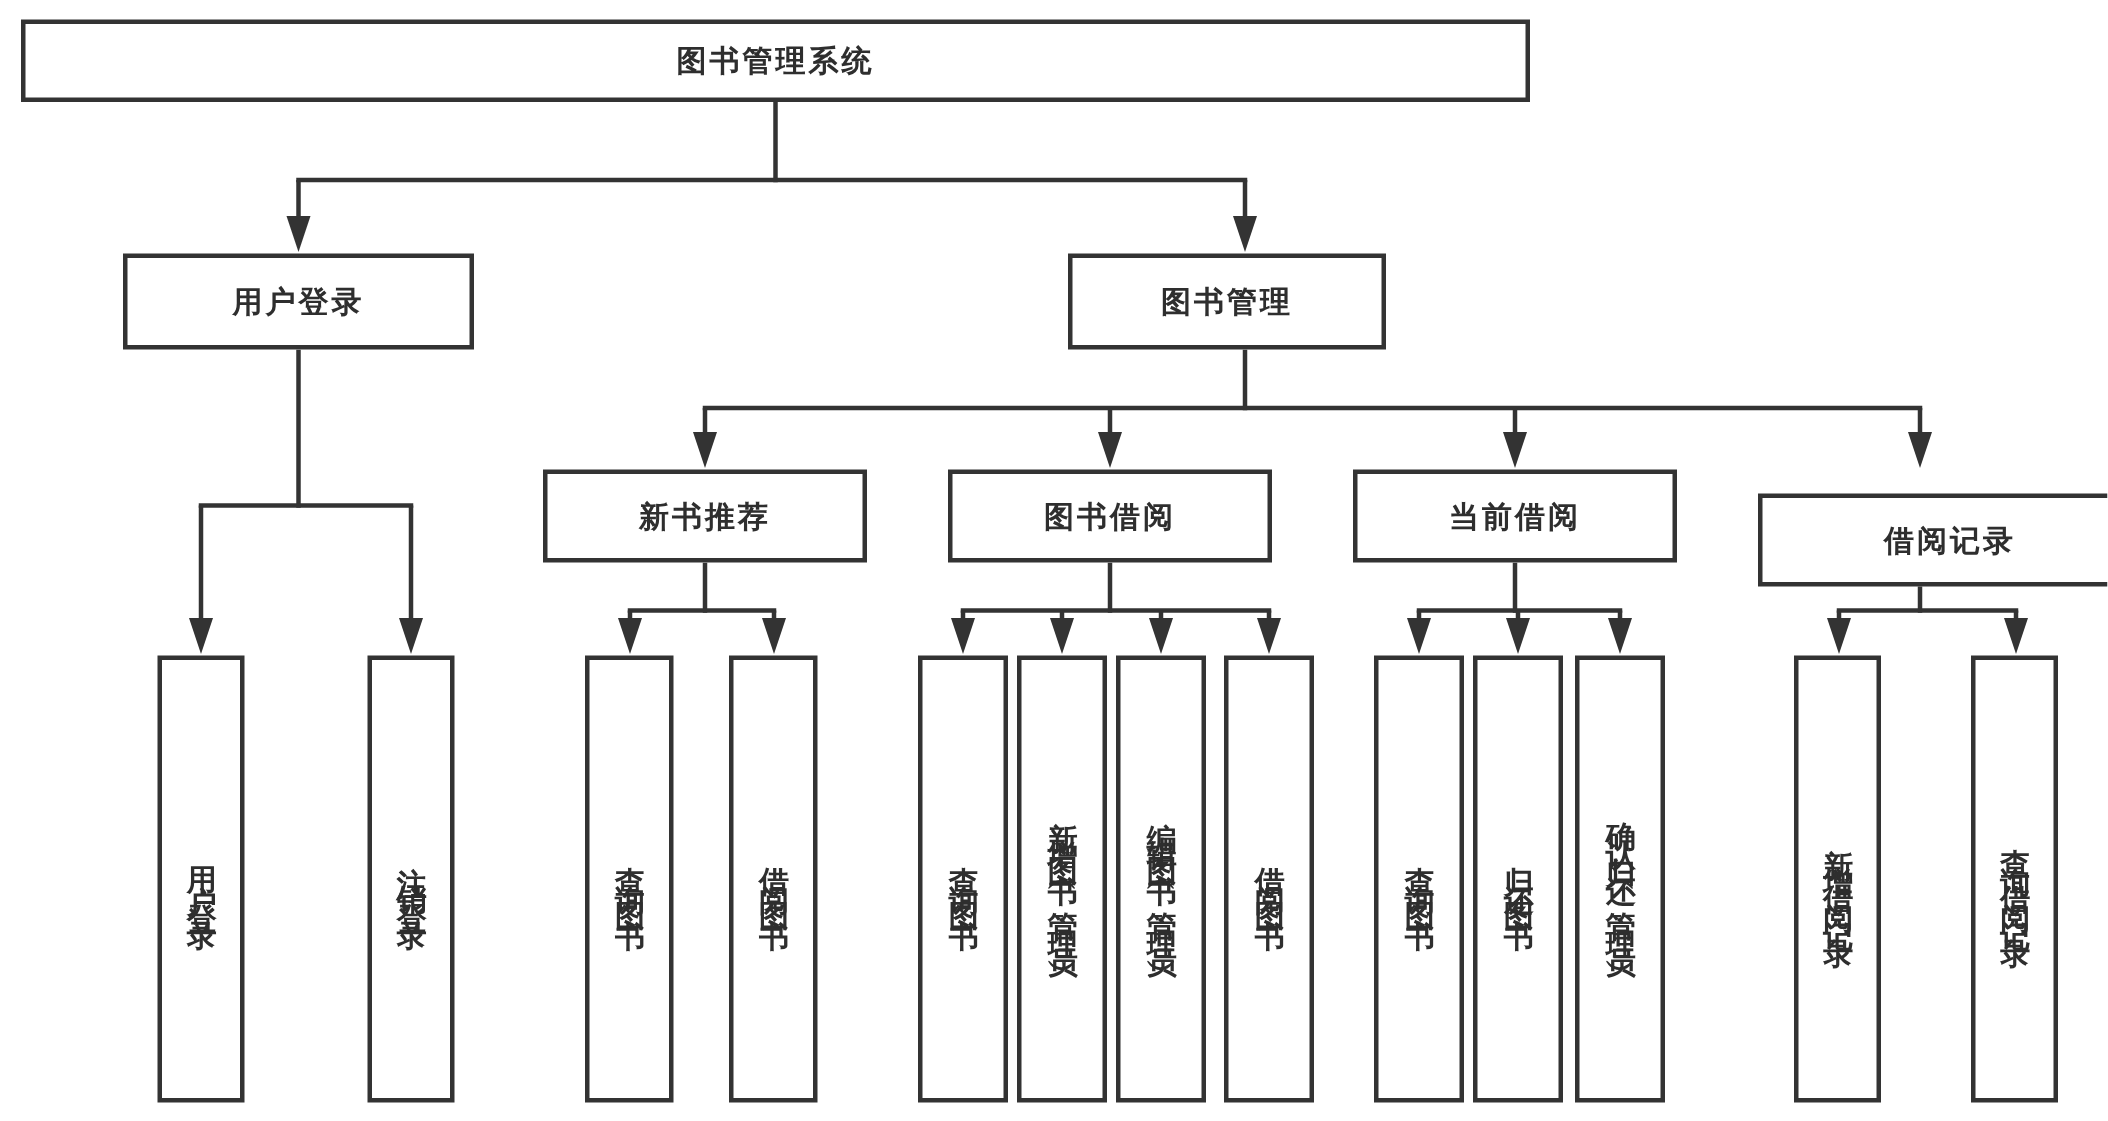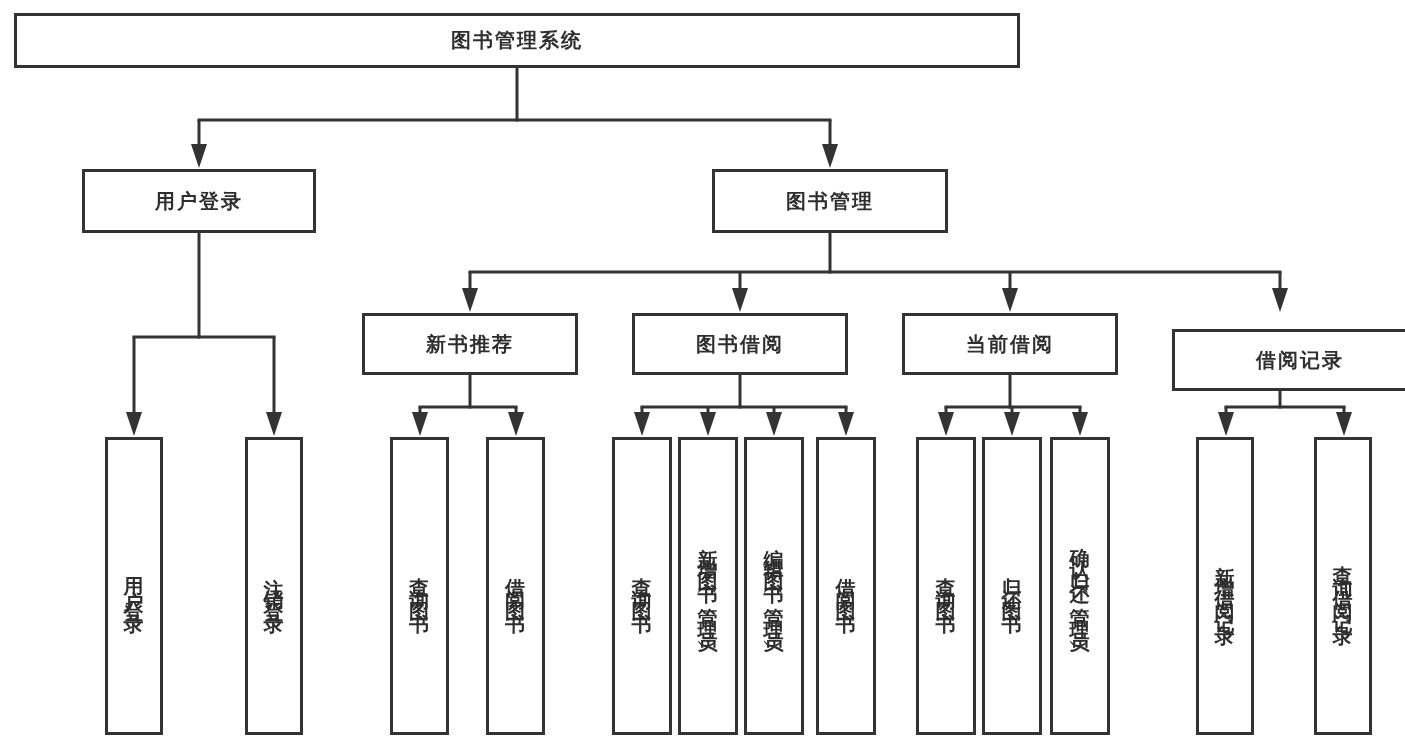--- a/index.html
+++ b/index.html
@@ -99,21 +99,21 @@
     </g>
   </svg>
 
   <div class="node" style="left:14px;top:13px;width:1006px;height:55px;">
     <span>图书管理系统</span>
   </div>
 
   <div class="node" style="left:82px;top:169px;width:234px;height:64px;">
     <span>用户登录</span>
   </div>
-  <div class="node" style="left:712px;top:169px;width:236px;height:64px;">
+  <div class="node" style="left:712px;top:169px;width:212px;height:64px;">
     <span>图书管理</span>
   </div>
 
   <div class="node" style="left:632px;top:313px;width:216px;height:62px;">
     <span>图书借阅</span>
   </div>
   <div class="node" style="left:362px;top:313px;width:216px;height:62px;">
     <span>新书推荐</span>
   </div>
   <div class="node" style="left:902px;top:313px;width:216px;height:62px;">

